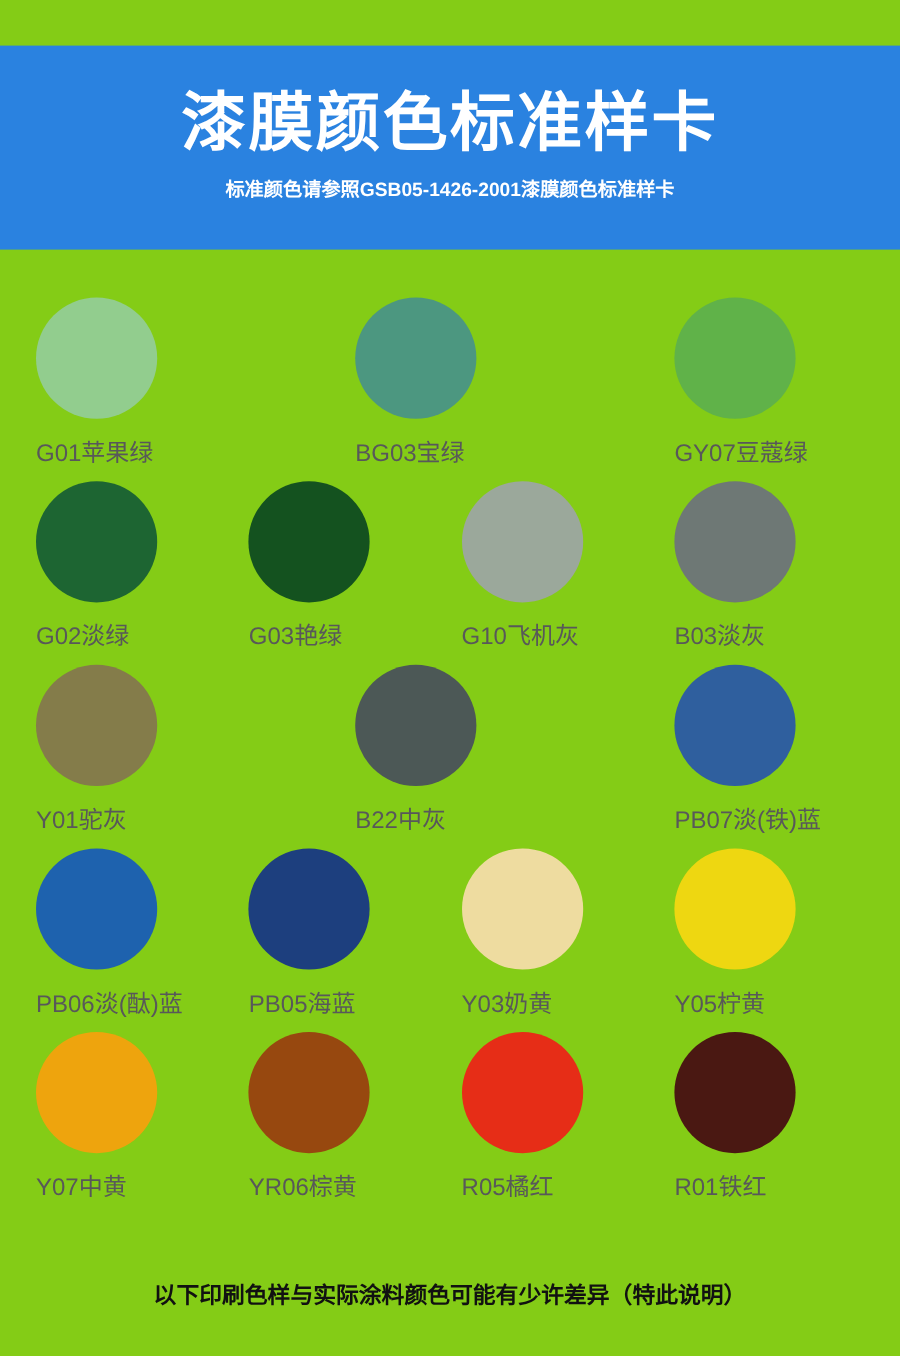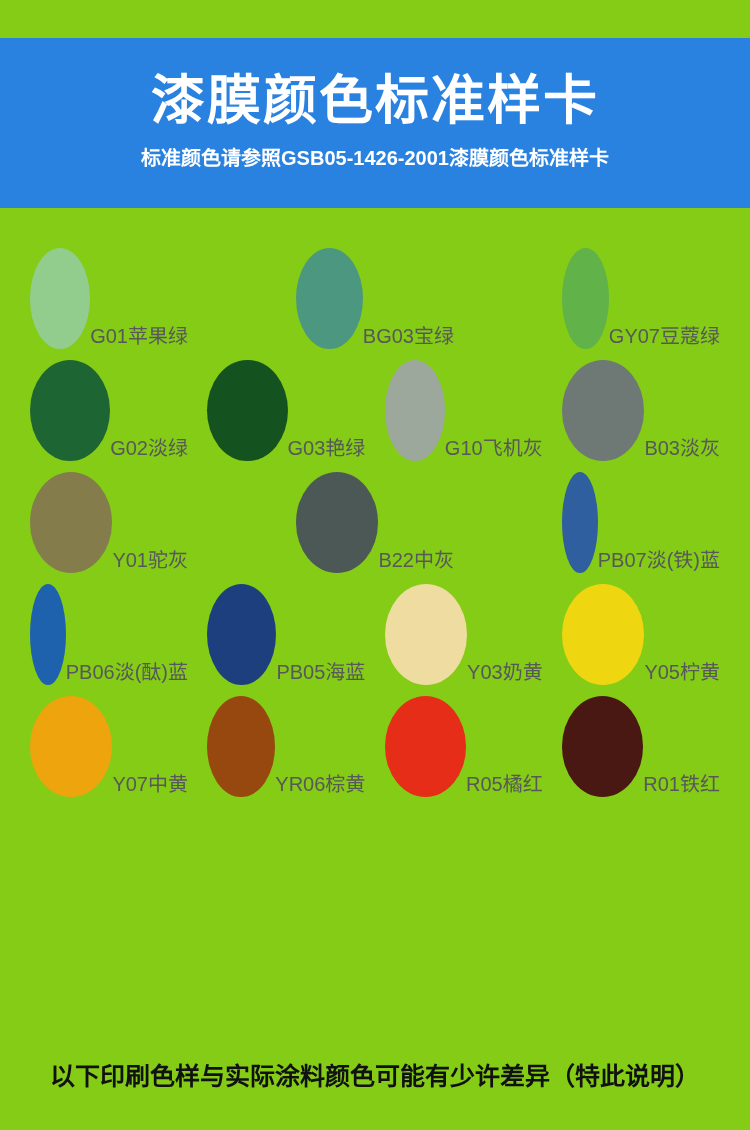--- a/index.html
+++ b/index.html
@@ -36,21 +36,21 @@
     color:#ffffff;
     font-size:54px;
     font-weight:bold;
     letter-spacing:2px;
     line-height:1.08;
     white-space:nowrap;
     text-align:center;
   }
   .banner-sub {
     color:#ffffff;
-    font-size:20px;
+    font-size:16px;
     font-weight:bold;
     letter-spacing:0px;
     margin-top:12px;
     white-space:nowrap;
     text-align:left;
   }
 
   
   .grid {
     flex:1 1 auto;
@@ -60,42 +60,42 @@
     justify-content:flex-start;
   }
   .swatch-row {
     display:flex;
     justify-content:space-between;
     margin-bottom:11px;
   }
   .swatch-cell {
     width:158px;
     display:flex;
-    flex-direction:row;
-    align-items:flex-end;
+    flex-direction:column;
+    align-items:flex-start;
   }
   .swatch-dot {
     width:101px;
     height:101px;
     border-radius:50%;
   }
   .swatch-label {
     margin-top:12px;
     font-size:20px;
     color:#58585a;
     white-space:nowrap;
     text-align:center;
     letter-spacing:0px;
   }
 
   
   .footer-note {
     width:750px;
     text-align:center;
-    font-size:25px;
+    font-size:19px;
     font-weight:bold;
     color:#111111;
     letter-spacing:0px;
     padding-bottom:38px;
     white-space:nowrap;
   }
 </style>
 </head>
 <body>
 

